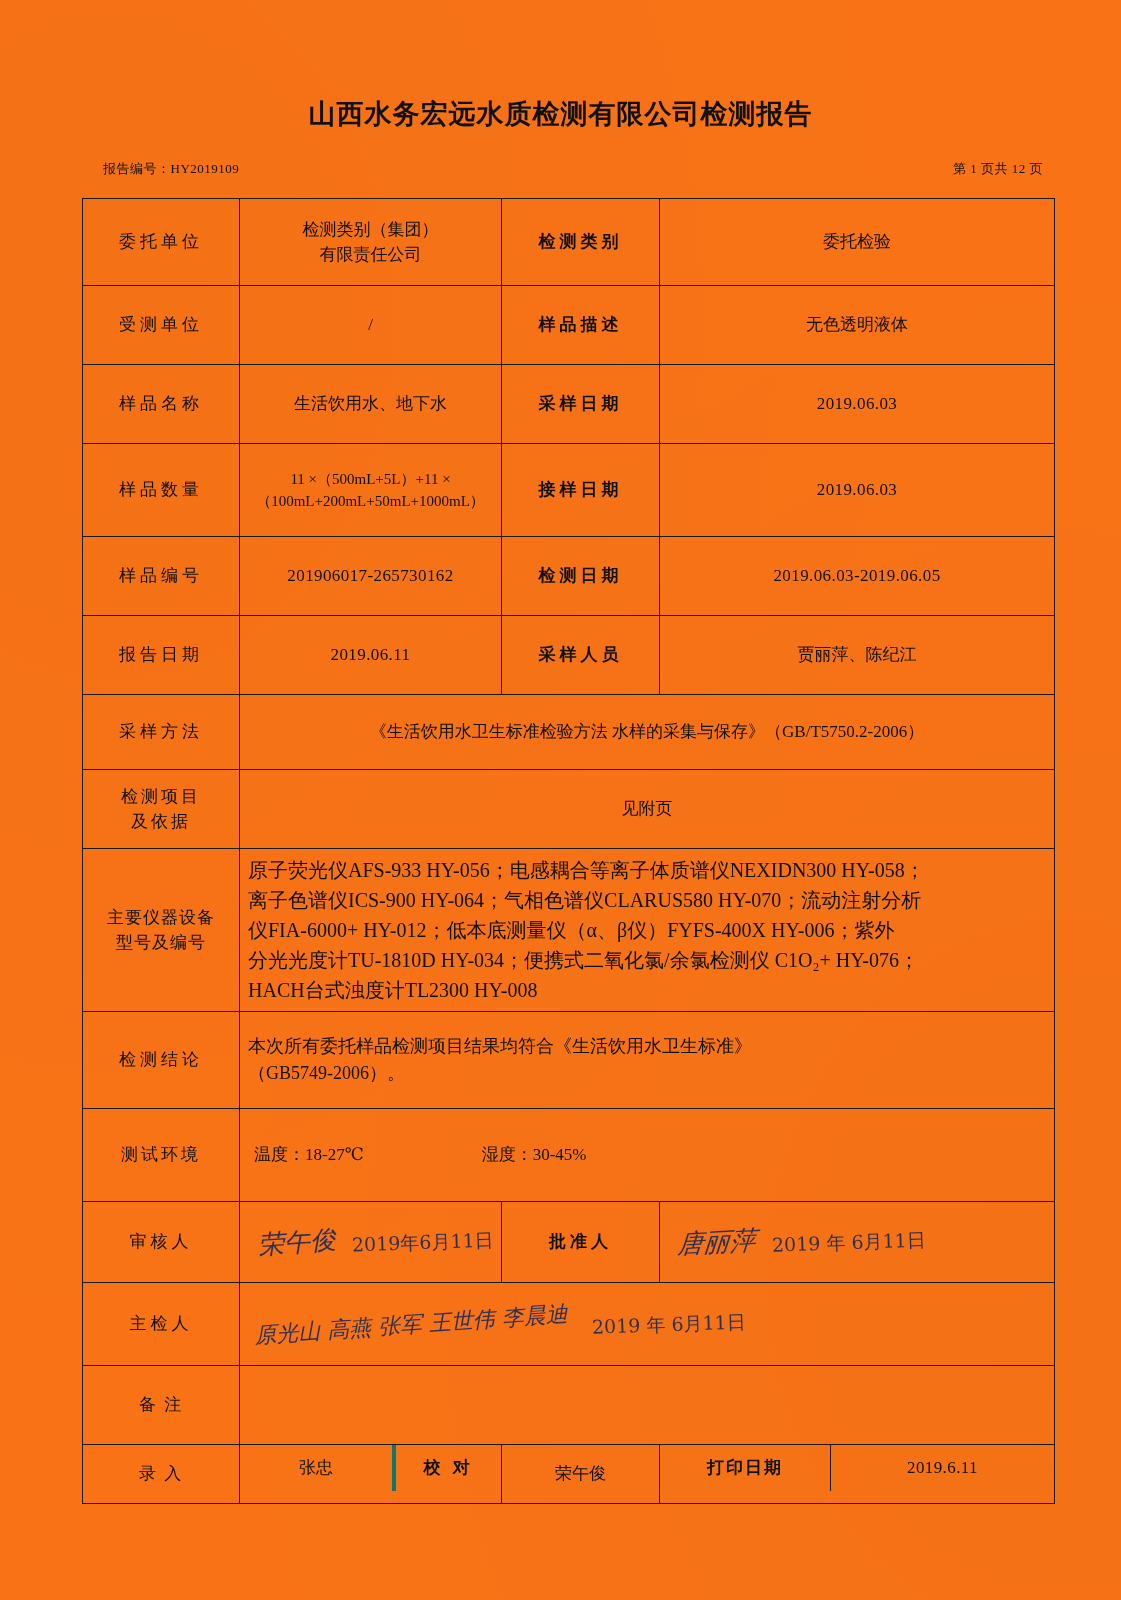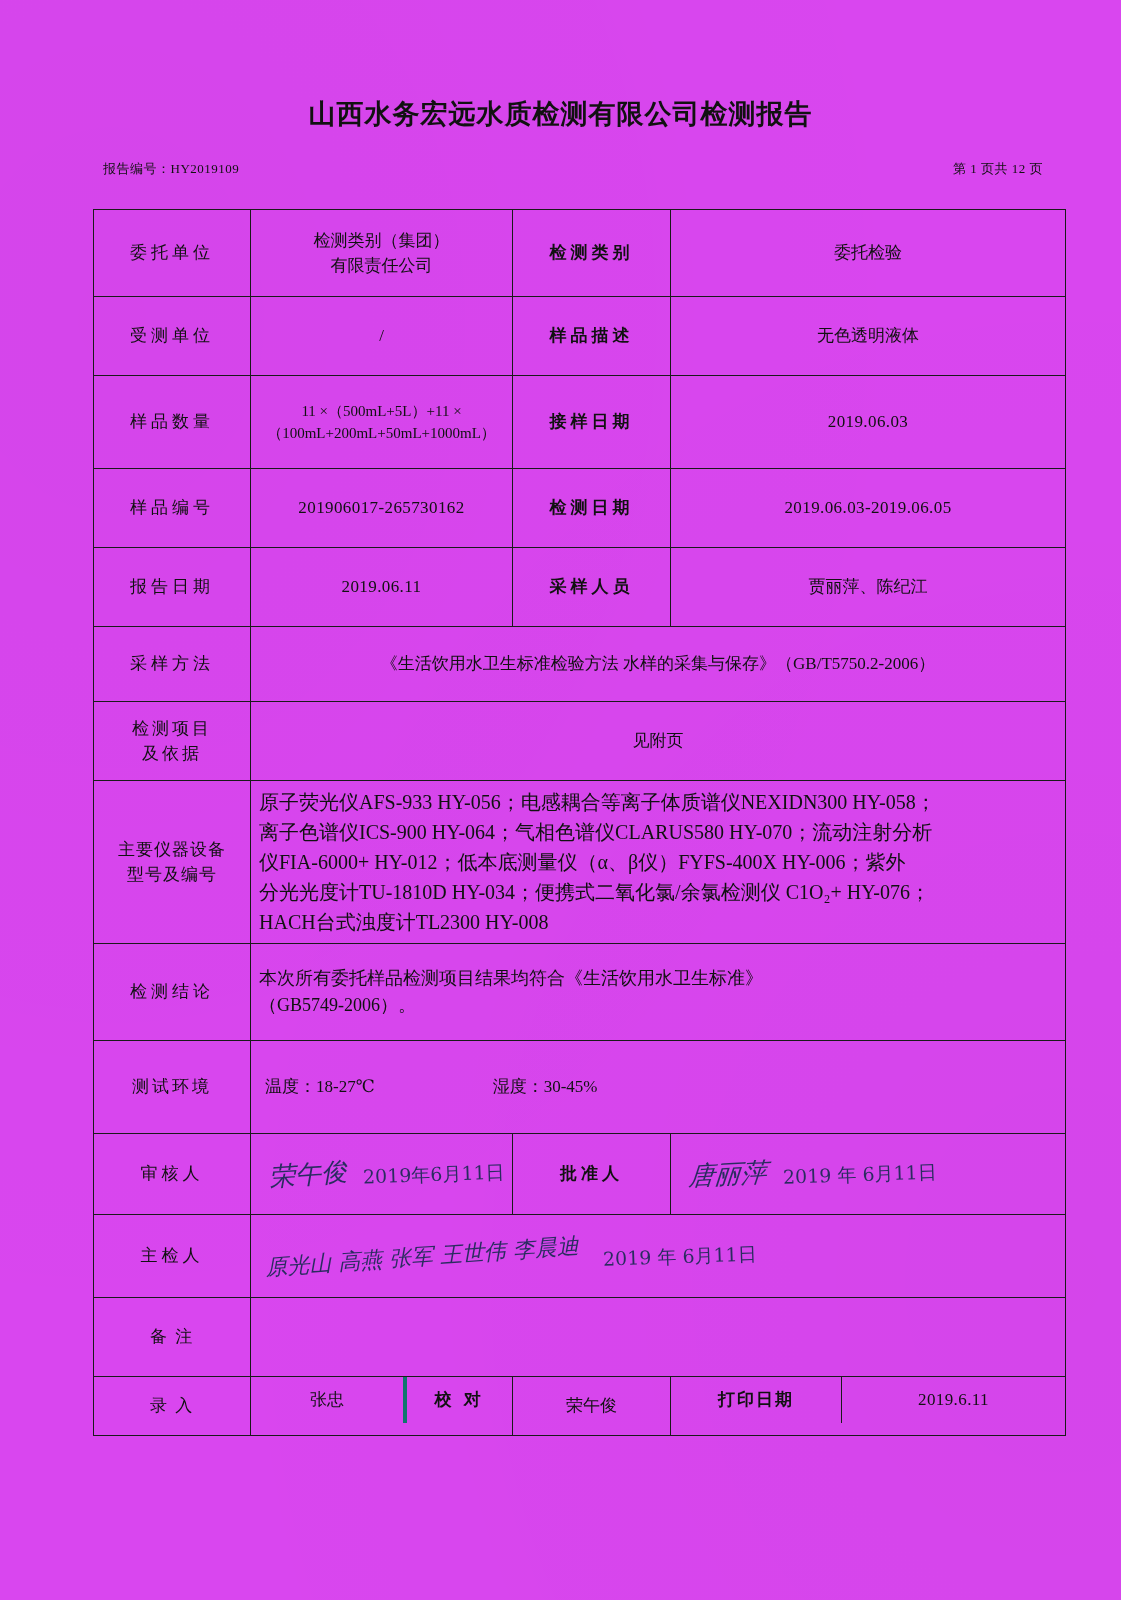--- a/index.html
+++ b/index.html
@@ -11,21 +11,21 @@
     width: 1121px;
     height: 1600px;
     position: relative;
     font-family: "Liberation Serif", "DejaVu Serif", serif;
     color: #111;
     overflow: hidden;
   }
   .page {
     position: absolute;
     inset: 0;
-    background: #d946ef;
+    background: #f97316;
   }
   
   .page::before {
     content: "";
     position: absolute;
     inset: 0;
     background:
       radial-gradient(ellipse at 10% 20%, rgba(0,0,0,0.02), rgba(0,0,0,0) 60%),
       radial-gradient(ellipse at 95% 80%, rgba(0,0,0,0.02), rgba(0,0,0,0) 60%);
     pointer-events: none;
@@ -50,26 +50,25 @@
     justify-content: space-between;
     align-items: baseline;
     font-size: 13px;
   }
   .meta-left { letter-spacing: .5px; }
   .meta-right { letter-spacing: .5px; }
 
   table.report {
     position: absolute;
     top: 198px;
-    left: 93px;
+    left: 82px;
     width: 972px;
     border-collapse: collapse;
     font-size: 17px;
     table-layout: fixed;
-    margin-top: 11px;
   }
   table.report td {
     border: 1px solid #1a1a1a;
     padding: 6px 8px;
     vertical-align: middle;
     line-height: 1.5;
   }
   .lbl {
     text-align: center;
     letter-spacing: 4px;
@@ -166,20 +165,26 @@
         <td class="ctr">委托检验</td>
       </tr>
 
       <tr>
         <td class="lbl">受测单位</td>
         <td class="ctr" style="height:66px;">/</td>
         <td class="lbl" style="font-weight:bold;">样品描述</td>
         <td class="ctr">无色透明液体</td>
       </tr>
 
+      <tr>
+        <td class="lbl">样品名称</td>
+        <td class="ctr" style="height:66px;">生活饮用水、地下水</td>
+        <td class="lbl" style="font-weight:bold;">采样日期</td>
+        <td class="ctr mono-ish">2019.06.03</td>
+      </tr>
 
       <tr>
         <td class="lbl">样品数量</td>
         <td class="ctr cell-two-lines small" style="height:80px;">
           <div>11 ×（500mL+5L）+11 ×</div>
           <div>（100mL+200mL+50mL+1000mL）</div>
         </td>
         <td class="lbl" style="font-weight:bold;">接样日期</td>
         <td class="ctr mono-ish">2019.06.03</td>
       </tr>

